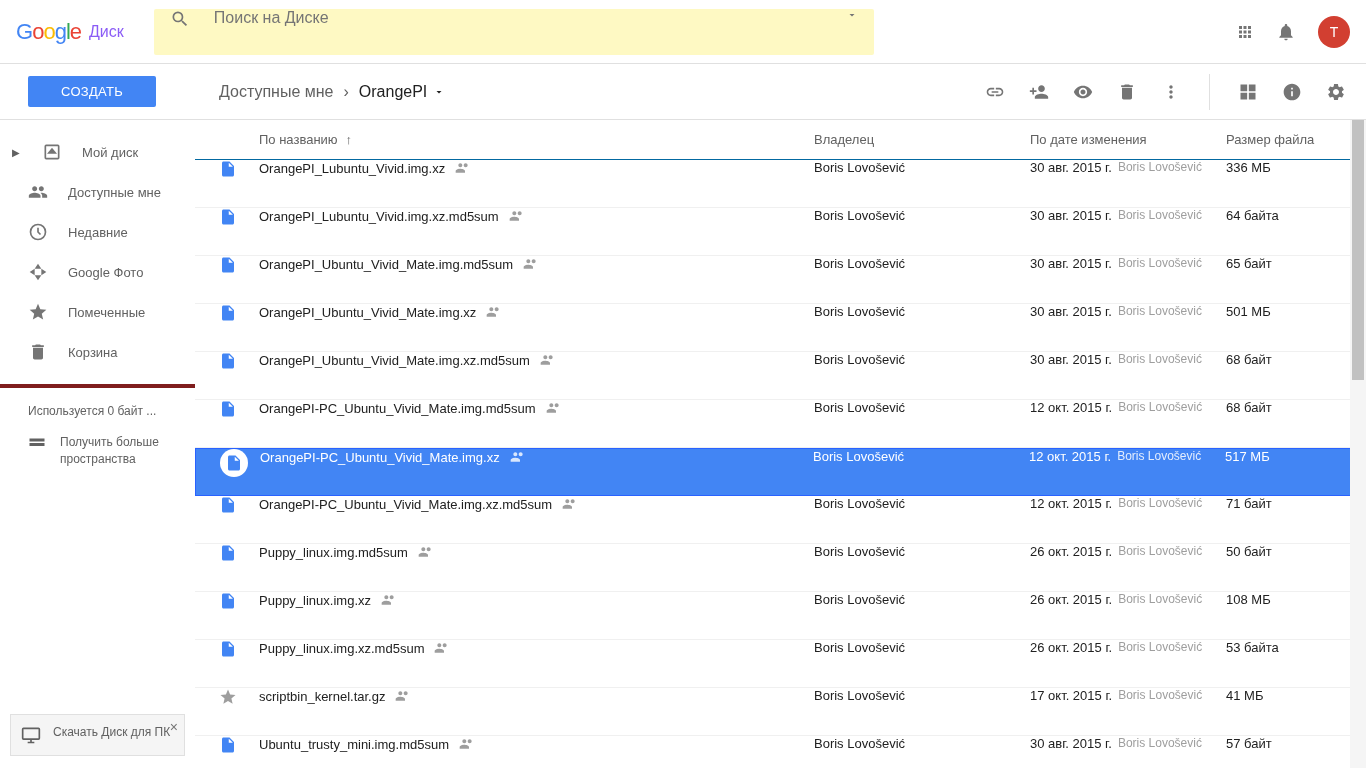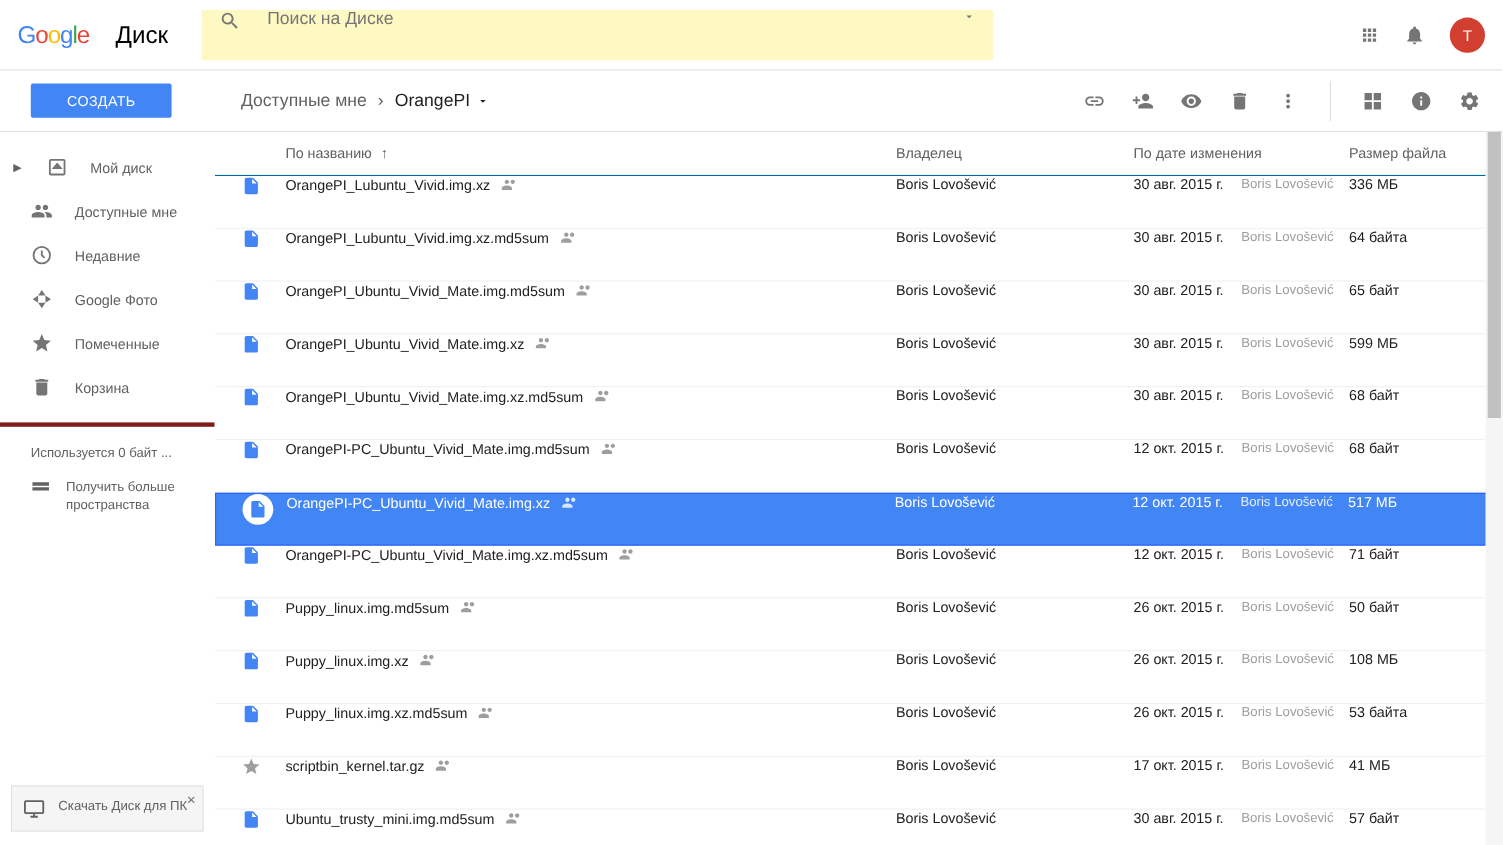--- a/index.html
+++ b/index.html
@@ -1,21 +1,21 @@
 <!DOCTYPE html>
 <html><head>
 <meta charset="utf-8">
 <style>
 *{box-sizing:border-box;margin:0;padding:0;font-family:Arial,sans-serif}
 body{background:#fff;color:#212121;font-size:13px;overflow:hidden}
 .header{height:64px;display:flex;align-items:center;padding:0 16px;border-bottom:1px solid #e0e0e0}
-.logo{display:flex;align-items:center;gap:20px;margin-right:30px}
+.logo{display:flex;align-items:center;gap:4px;margin-right:30px}
 .logo-text{font-size:22px;letter-spacing:-1px}
 .g-b{color:#4285f4}.g-r{color:#ea4335}.g-y{color:#fbbc05}.g-g{color:#34a853}
-.logo-drive{font-size:22px;color:#000000;margin-left:4px}
+.logo-drive{font-size:16px;color:#8b5cf6;margin-left:4px}
 .search-bar{flex:1;max-width:720px;height:46px;background:#fef9c3;border-radius:2px;display:flex;align-items:flex-start;padding:0 16px}
 .search-icon{color:#757575;margin-right:24px}
 .search-input{flex:1;border:none;background:transparent;font-size:16px;color:#757575;outline:none}
 .search-dd{color:#757575}
 .header-right{margin-left:auto;display:flex;align-items:center;gap:22px}
 .hdr-icon{color:#757575;cursor:pointer}
 .avatar{width:32px;height:32px;border-radius:50%;background:#d23f31;color:#fff;display:flex;align-items:center;justify-content:center;font-size:14px}
 .toolbar{height:56px;display:flex;align-items:center;border-bottom:1px solid #e0e0e0}
 .create-area{width:195px;padding-left:28px}
 .create-btn{background:#4285f4;color:#fff;border:none;padding:8px 33px;font-size:13px;font-weight:500;border-radius:2px;cursor:pointer;letter-spacing:0.3px}
@@ -45,21 +45,21 @@
 .file-row{display:flex;align-items:flex-start;height:48px;padding-left:24px;border-bottom:1px solid #f0f0f0;cursor:pointer}
 .file-row.selected{background:#4285f4;color:#fff;border:1px solid #2962ff}
 .file-icon{width:40px;display:flex;align-items:center}
 .file-icon-blue{color:#4285f4}
 .file-icon-star{color:#9e9e9e}
 .file-row.selected .file-icon-inner{width:28px;height:28px;background:#fff;border-radius:50%;display:flex;align-items:center;justify-content:center;color:#4285f4}
 .file-name{flex:1;display:flex;align-items:center;gap:10px}
 .shared-icon{color:#9e9e9e;font-size:14px}
 .file-row.selected .shared-icon{color:rgba(255,255,255,0.8)}
 .file-owner{width:216px}
-.file-date{width:196px;display:flex;gap:16px}
+.file-date{width:196px;display:flex;gap:6px}
 .date-who{color:#9e9e9e;font-size:12px}
 .file-row.selected .date-who{color:rgba(255,255,255,0.85)}
 .file-size{width:140px}
 svg{display:block}
 .scrollbar-track{position:absolute;right:0;top:0;width:16px;height:100%;background:#f5f5f5}
 .scrollbar-thumb{position:absolute;right:2px;top:0;width:12px;height:260px;background:#c1c1c1;border-radius:0}
 </style>
 </head>
 <body>
 
@@ -327,21 +327,21 @@
               <svg width="16" height="16" viewBox="0 0 24 24" fill="currentColor">
                 <path d="M16 11c1.66 0 2.99-1.34 2.99-3S17.66 5 16 5s-3 1.34-3 3 1.34 3 3 3zm-8 0c1.66 0 2.99-1.34 2.99-3S9.66 5 8 5 5 6.34 5 8s1.34 3 3 3zm0 2c-2.33 0-7 1.17-7 3.5V19h14v-2.5c0-2.33-4.67-3.5-7-3.5z"></path>
               </svg>
             </span>
           </div>
           <div class="file-owner">Boris Lovošević</div>
           <div class="file-date">
             <span>30 авг. 2015 г.</span>
             <span class="date-who">Boris Lovošević</span>
           </div>
-          <div class="file-size">599 МБ</div>
+          <div class="file-size">501 МБ</div>
         </div>
         <div class="file-row">
           <div class="file-icon">
             <span class="file-icon-blue">
               <svg width="18" height="18" viewBox="0 0 24 24" fill="currentColor">
                 <path d="M14 2H6c-1.1 0-2 .9-2 2v16c0 1.1.9 2 2 2h12c1.1 0 2-.9 2-2V8l-6-6zm-1 7V3.5L18.5 9H13z"></path>
               </svg>
             </span>
           </div>
           <div class="file-name">

